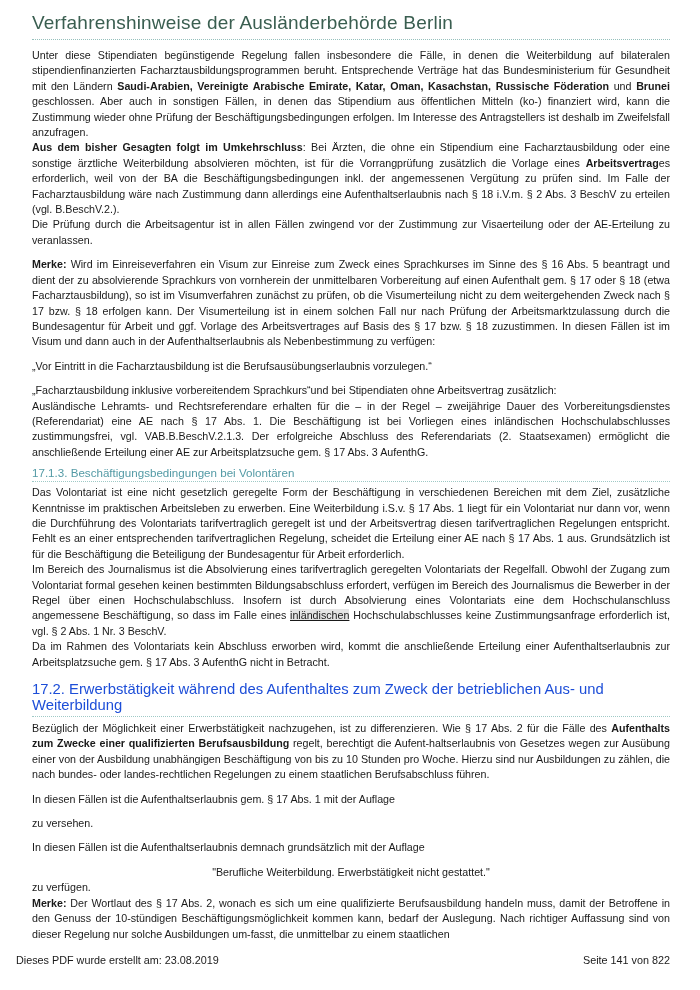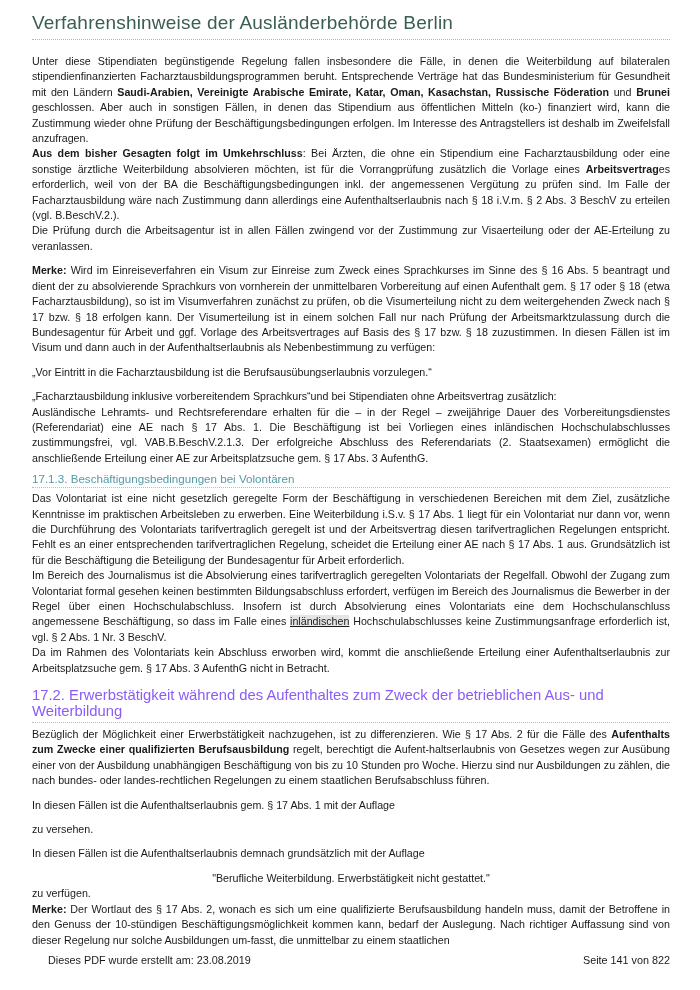--- a/index.html
+++ b/index.html
@@ -13,52 +13,52 @@
     box-sizing:border-box;
     padding:12px 30px 0 32px;
   }
   .doc-title{
     font-size:19px;
     font-weight:400;
     color:#3a5e50;
     letter-spacing:0.2px;
     padding-bottom:5px;
     border-bottom:1px dotted #95c0bc;
-    margin-bottom:14px;
+    margin-bottom:8px;
   }
   .blk{margin:0;padding:0;}
   .blk.p{
     font-size:10.7px;
     line-height:15.4px;
     text-align:justify;
   }
   .blk.gap{margin-top:9px;}
   .blk.center{text-align:center;}
   .blk.indent{padding-left:10px;}
   .blk.h3{
     font-size:11.6px;
     color:#539aa5;
     margin-top:6px;
     padding-bottom:2px;
     border-bottom:1px dotted #9ec9c6;
     margin-bottom:3px;
   }
   .blk.h2{
     font-size:14.8px;
-    color:#8b5cf6;
+    color:#1d4ed8;
     margin-top:11px;
     padding-bottom:3px;
     border-bottom:1px dotted #9ec9c6;
     margin-bottom:4px;
   }
   .b{font-weight:700;}
   .u{text-decoration:underline;background:#e5e5e5;}
   .footer{
     position:absolute;
-    left:48px;right:30px;
+    left:16px;right:30px;
     top:954px;
     display:flex;
     justify-content:space-between;
     font-size:10.8px;
     color:#1a1a1a;
   }
 </style>
 </head>
 <body>
 

